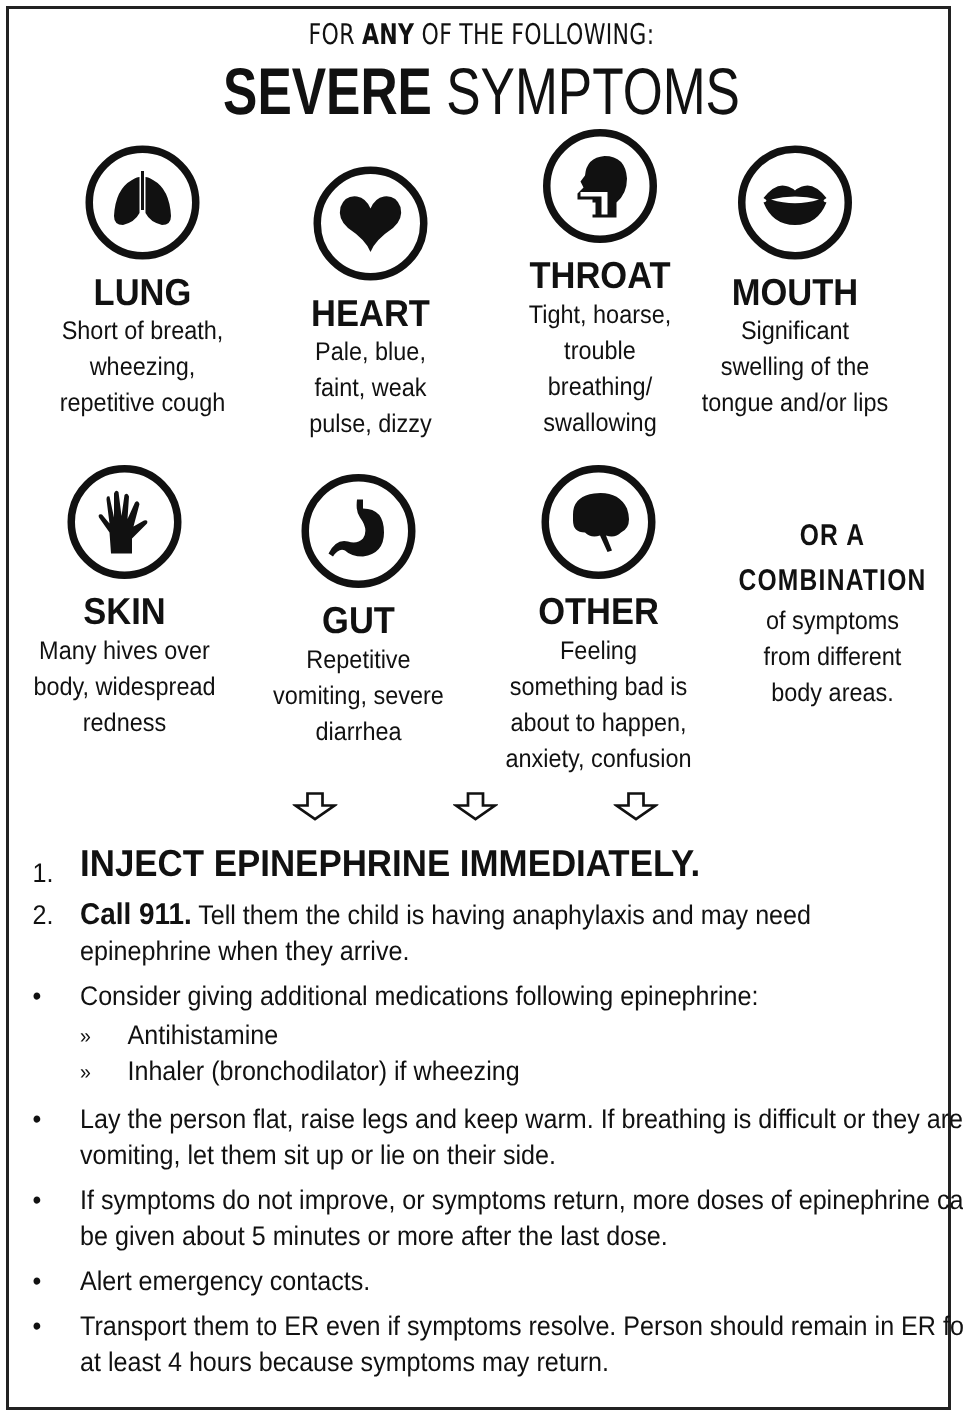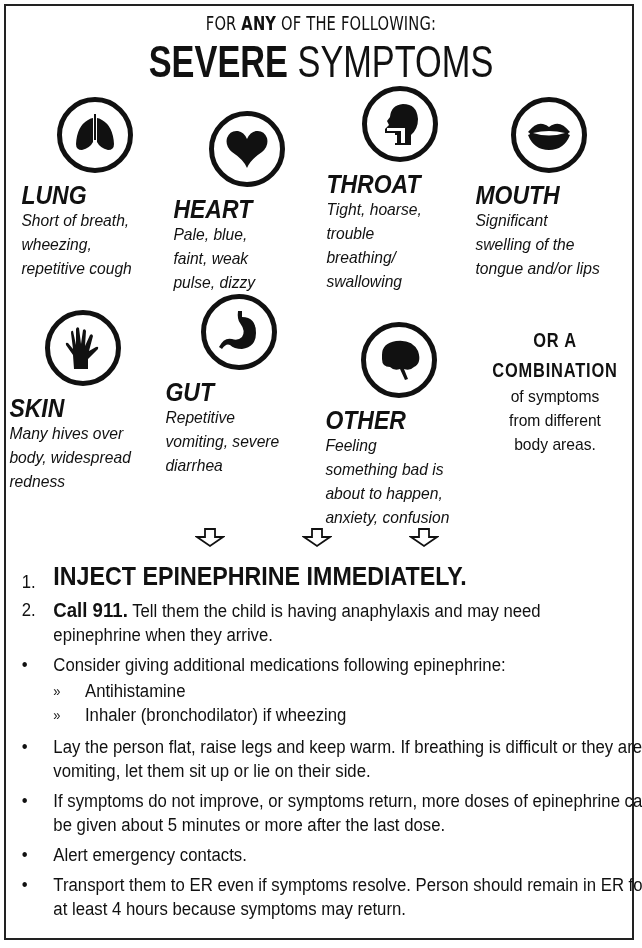--- a/index.html
+++ b/index.html
@@ -9,28 +9,28 @@
            border:2px solid #222222; box-sizing:border-box; }
   .hdr1 { position:absolute; left:0; width:642px; top:12px; text-align:center;
           font-family:"DejaVu Sans Condensed","Liberation Sans Narrow","Liberation Sans",sans-serif;
           font-size:19px; letter-spacing:0.2px; transform:scaleX(0.86); transform-origin:center; }
   .hdr1 b { font-weight:700; }
   .hdr2 { position:absolute; left:0; width:642px; top:36px; text-align:center;
           font-size:44px; line-height:52px; transform:scaleX(0.78); transform-origin:center;
           font-family:"Liberation Sans",sans-serif; }
   .hdr2 .b { font-weight:700; }
   .hdr2 .n { font-weight:400; }
-  .cell { position:absolute; width:160px; text-align:left;font-style:italic; }
+  .cell { position:absolute; width:160px; text-align:center; }
   .circle { width:66px; height:66px; border:5px solid #111; border-radius:50%; margin:0 auto;
             display:flex; align-items:center; justify-content:center; box-sizing:content-box; }
   .circle svg { width:46px; height:46px; }
   .title { font-weight:700; font-size:25px; line-height:28px; margin-top:8px;
            transform:scaleX(0.92); }
   .desc { font-size:17px; line-height:24px; transform:scaleX(0.92); }
-  .combo { position:absolute; left:478px; width:154px; top:325px; text-align:center; }
+  .combo { position:absolute; left:478px; width:154px; top:342px; text-align:center; }
   .combo .c1 { font-weight:700; font-size:20px; line-height:30px; letter-spacing:1px; transform:scaleX(0.82); }
   .combo .c2 { font-size:17px; line-height:24px; transform:scaleX(0.92); }
   .arrow { position:absolute; top:528px; width:30px; height:20px; }
   .steps { position:absolute; left:18px; top:560px; width:615px; }
   .row { position:relative; padding-left:38px; font-size:18px; line-height:24px; transform:scaleX(0.93); transform-origin:left; margin-bottom:6px; width:660px; }
   .row .mk { position:absolute; left:4px; top:0; }
   .row.big { font-size:25px; line-height:32px; font-weight:700; }
   .row.big .mk { font-size:18px; font-weight:400; top:6px; }
   .sub { position:relative; padding-left:72px; font-size:18px; line-height:24px; transform:scaleX(0.93); transform-origin:left; width:660px; }
   .sub .mk { position:absolute; left:38px; top:0; font-size:14px; }
@@ -88,21 +88,21 @@
   </div>
   <div class="title">THROAT</div>
   <div class="desc">
     <div>Tight, hoarse,</div>
     <div>trouble</div>
     <div>breathing/</div>
     <div>swallowing</div>
   </div>
 </div>
 
-<div class="cell" style="left:469px; top:97px;">
+<div class="cell" style="left:450px; top:97px;">
   <div class="circle">
     <svg viewBox="0 0 46 46">
         <path d="M2 20 Q10 10 17 12 Q21 13 23 15 Q25 13 29 12 Q36 10 44 20 Q40 22 44 23 Q38 38 23 38 Q8 38 2 23 Q6 22 2 20Z" fill="#111"></path>
         <path d="M7 21 Q23 17 39 21 Q23 26 7 21Z" fill="#fff"></path>
       </svg>
   </div>
   <div class="title">MOUTH</div>
   <div class="desc">
     <div>Significant</div>
     <div>swelling of the</div>
@@ -117,35 +117,35 @@
       </svg>
   </div>
   <div class="title">SKIN</div>
   <div class="desc">
     <div>Many hives over</div>
     <div>body, widespread</div>
     <div>redness</div>
   </div>
 </div>
 
-<div class="cell" style="left:159px; top:294px;">
+<div class="cell" style="left:159px; top:316px;">
   <div class="circle">
     <svg viewBox="0 0 46 46">
         <path d="M22 2 L26 2 L26 8 Q40 8 40 24 Q40 38 26 40 Q18 40 14 36 Q10 34 6 40 L3 38 Q8 28 16 30 Q22 32 26 28 Q30 22 24 14 Q21 10 22 2Z" fill="#111"></path>
       </svg>
   </div>
   <div class="title">GUT</div>
   <div class="desc">
     <div>Repetitive</div>
     <div>vomiting, severe</div>
     <div>diarrhea</div>
   </div>
 </div>
 
-<div class="cell" style="left:319px; top:322px;">
+<div class="cell" style="left:319px; top:310px;">
   <div class="circle">
     <svg viewBox="0 0 46 46">
         <path d="M6 18 Q6 6 20 4 Q36 2 42 14 Q46 26 38 30 Q34 34 28 32 L32 42 L29 43 L24 32 Q18 34 14 30 Q6 30 6 22Z" fill="#111"></path>
       </svg>
   </div>
   <div class="title">OTHER</div>
   <div class="desc">
     <div>Feeling</div>
     <div>something bad is</div>
     <div>about to happen,</div>

